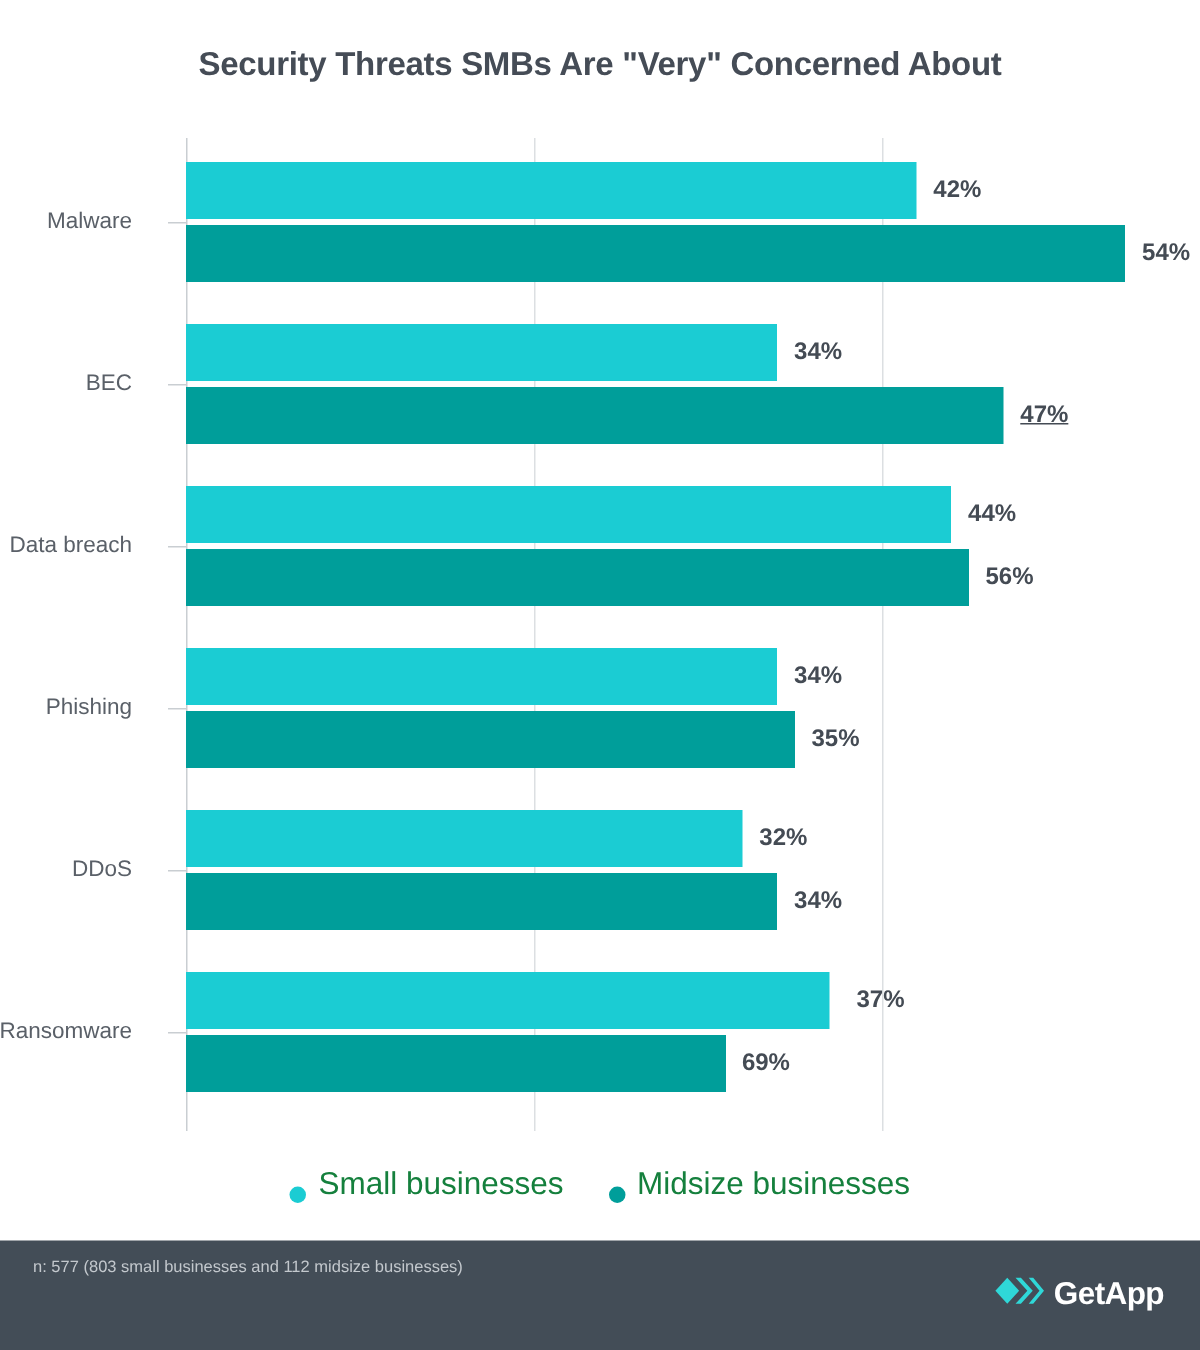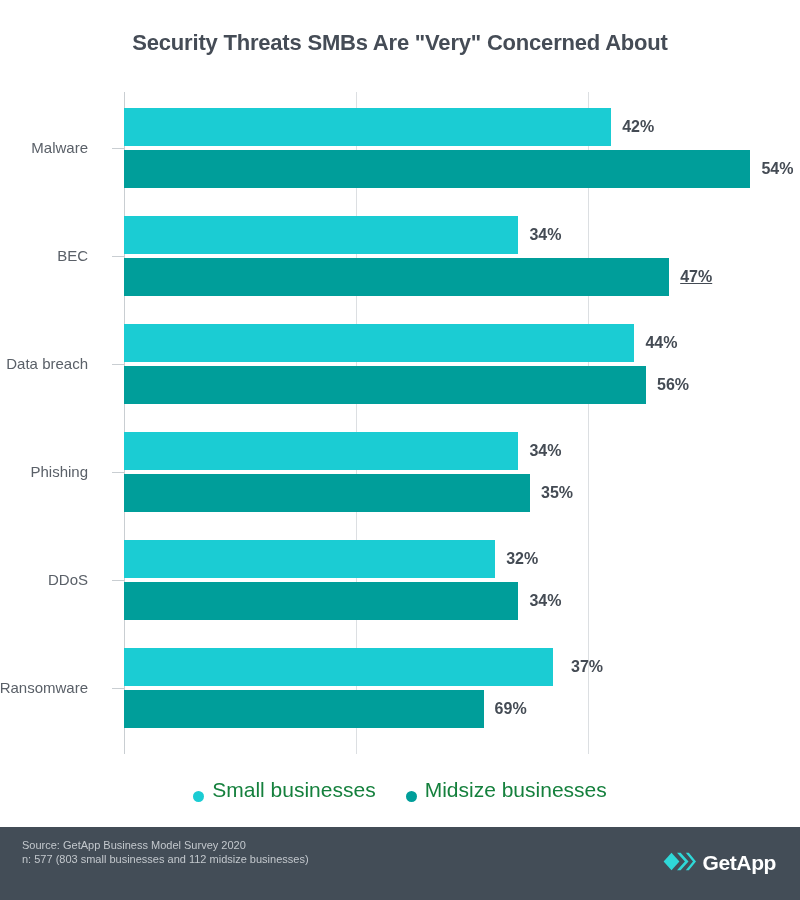--- a/index.html
+++ b/index.html
@@ -128,21 +128,21 @@
     line-height: 14.2px;
     color: #C3C8CD;
   }
   #footer-text div { white-space: pre; }
 
   #logo {
     position: absolute;
     right: 24px;
     top: 24px;
     display: flex;
-    align-items: center;
+    align-items: flex-start;
     gap: 7px;
   }
   #logo-word {
     font-size: 21px;
     font-weight: bold;
     color: #ffffff;
     letter-spacing: -0.4px;
   }
 </style>
 </head>
@@ -210,21 +210,20 @@
       <span>Small businesses</span>
     </div>
     <div class="legend-item">
       <span class="legend-dot" style="background: rgb(0, 158, 154);"></span>
       <span>Midsize businesses</span>
     </div>
   </div>
 
 <div id="footer">
   <div id="footer-text">
-    <div>Source: GetApp Business Model Survey 2020</div>
     <div>n: 577 (803 small businesses and 112 midsize businesses)</div>
   </div>
   <div id="logo">
     <span>
       <svg width="34" height="19" viewBox="0 0 34 19" xmlns="http://www.w3.org/2000/svg">
         <path d="M9.5 0.8 L17.4 9.5 L9.5 18.2 L1.6 9.5 Z" fill="#2FD8D8"></path>
         <path d="M18.6 0.8 L26.5 9.5 L18.6 18.2 L15.0 18.2 L22.9 9.5 L15.0 0.8 Z" fill="#2FD8D8"></path>
         <path d="M26.8 0.8 L34.0 9.5 L26.8 18.2 L23.8 18.2 L31.0 9.5 L23.8 0.8 Z" fill="#2FD8D8"></path>
       </svg>
     </span>

